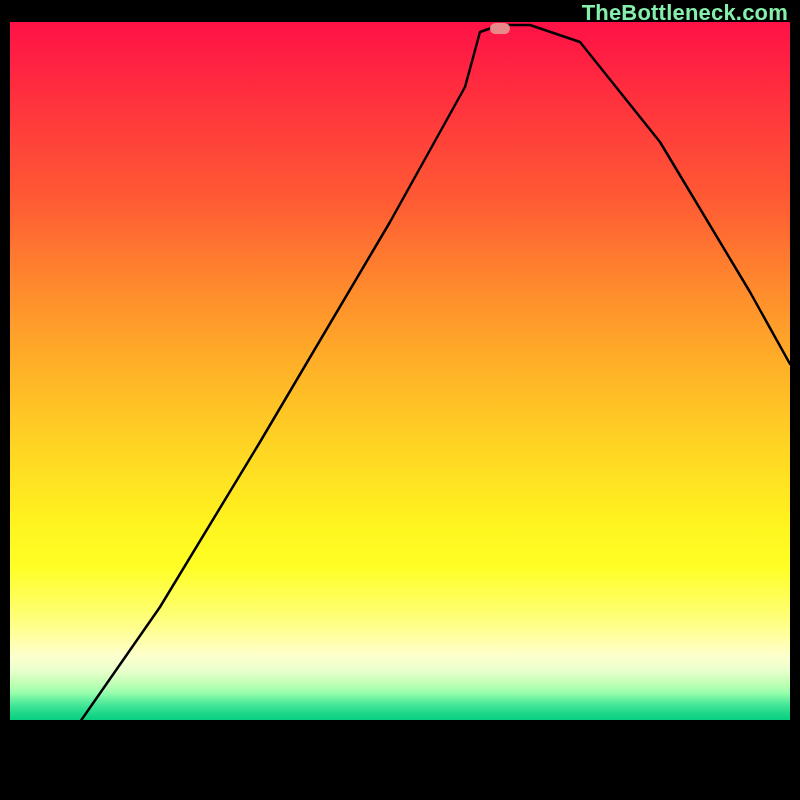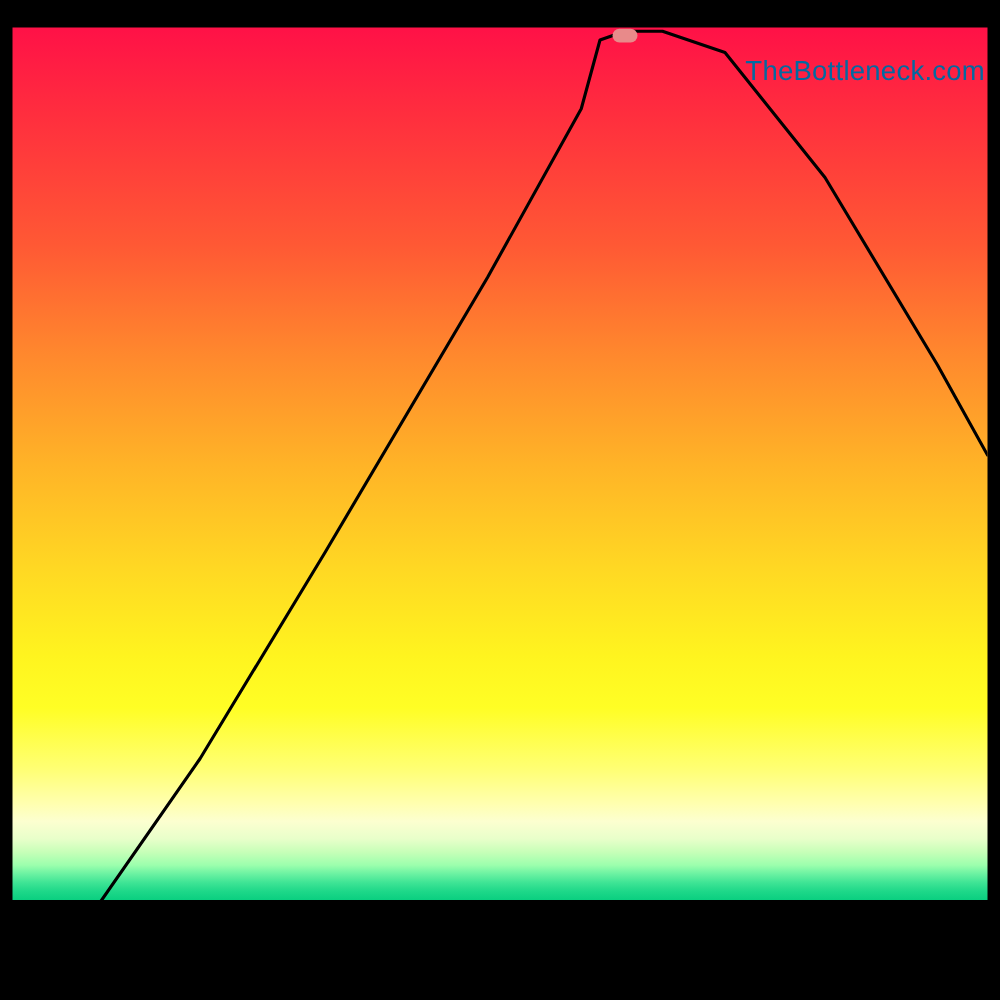--- a/index.html
+++ b/index.html
@@ -44,25 +44,24 @@
       #1ed889 99%,
       #0acf80 100%
     );
   }
   .watermark {
     position: absolute;
     right: 12px;
     top: 0px;
     font-family: Arial, Helvetica, sans-serif;
     font-size: 22px;
-    font-weight: 400;
-    color: #0369a1;
+    font-weight: 700;
+    color: #86efac;
     letter-spacing: 0.2px;
     z-index: 20;
-    margin-top: 44px;
   }
   .curve-svg {
     position: absolute;
     left: 0;
     top: 0;
     width: 780px;
     height: 700px;
     z-index: 10;
   }
   .marker {

